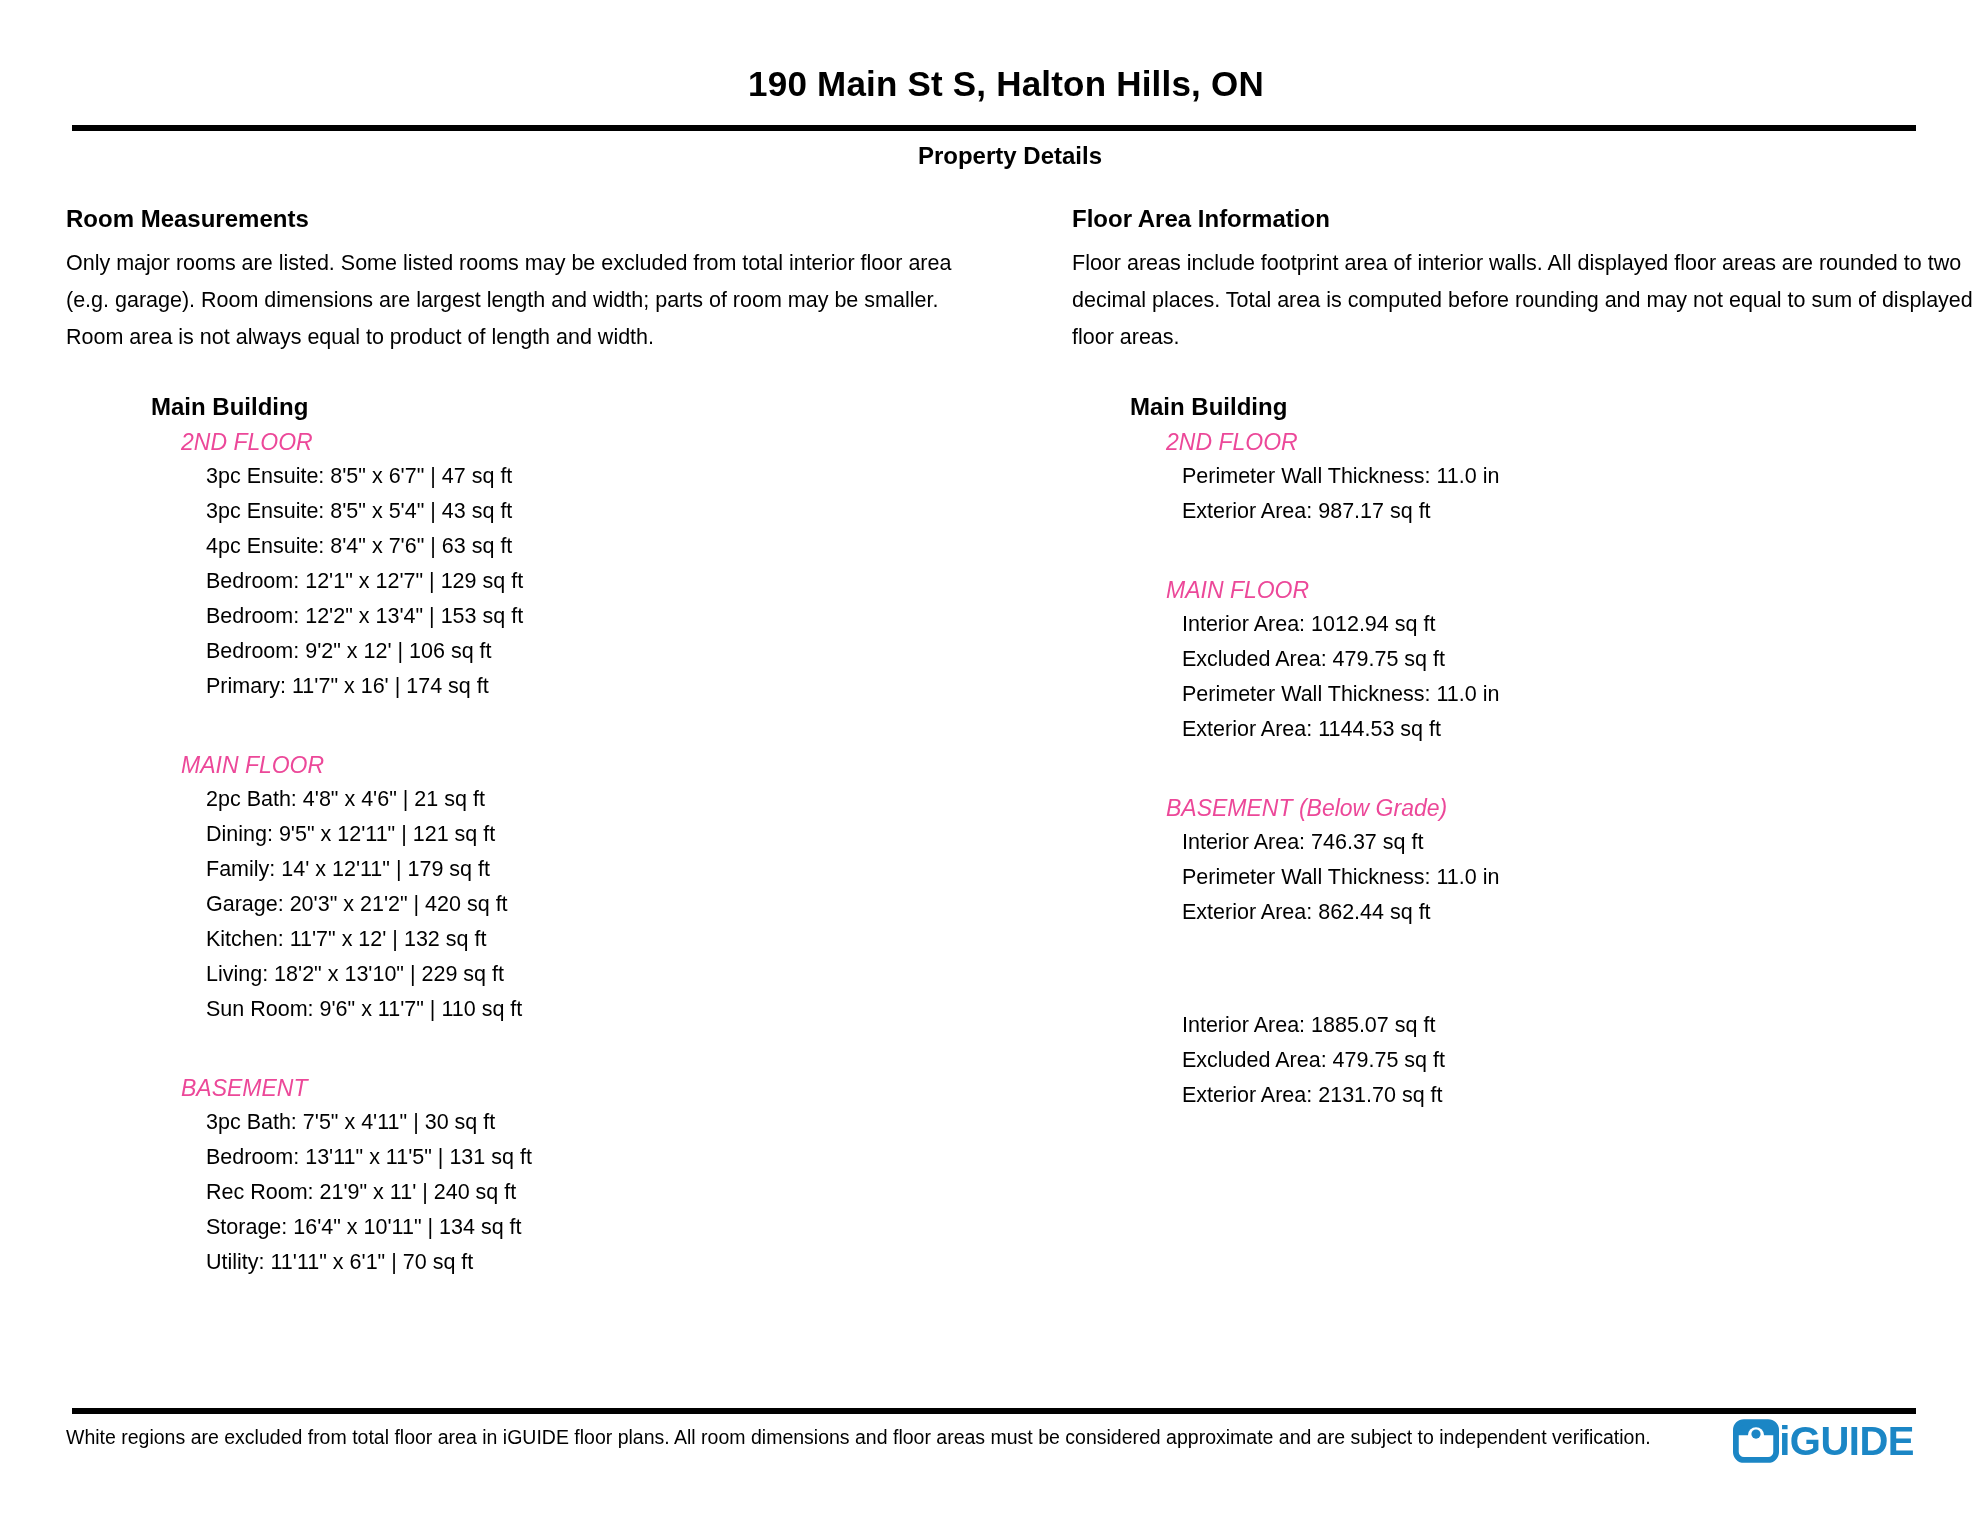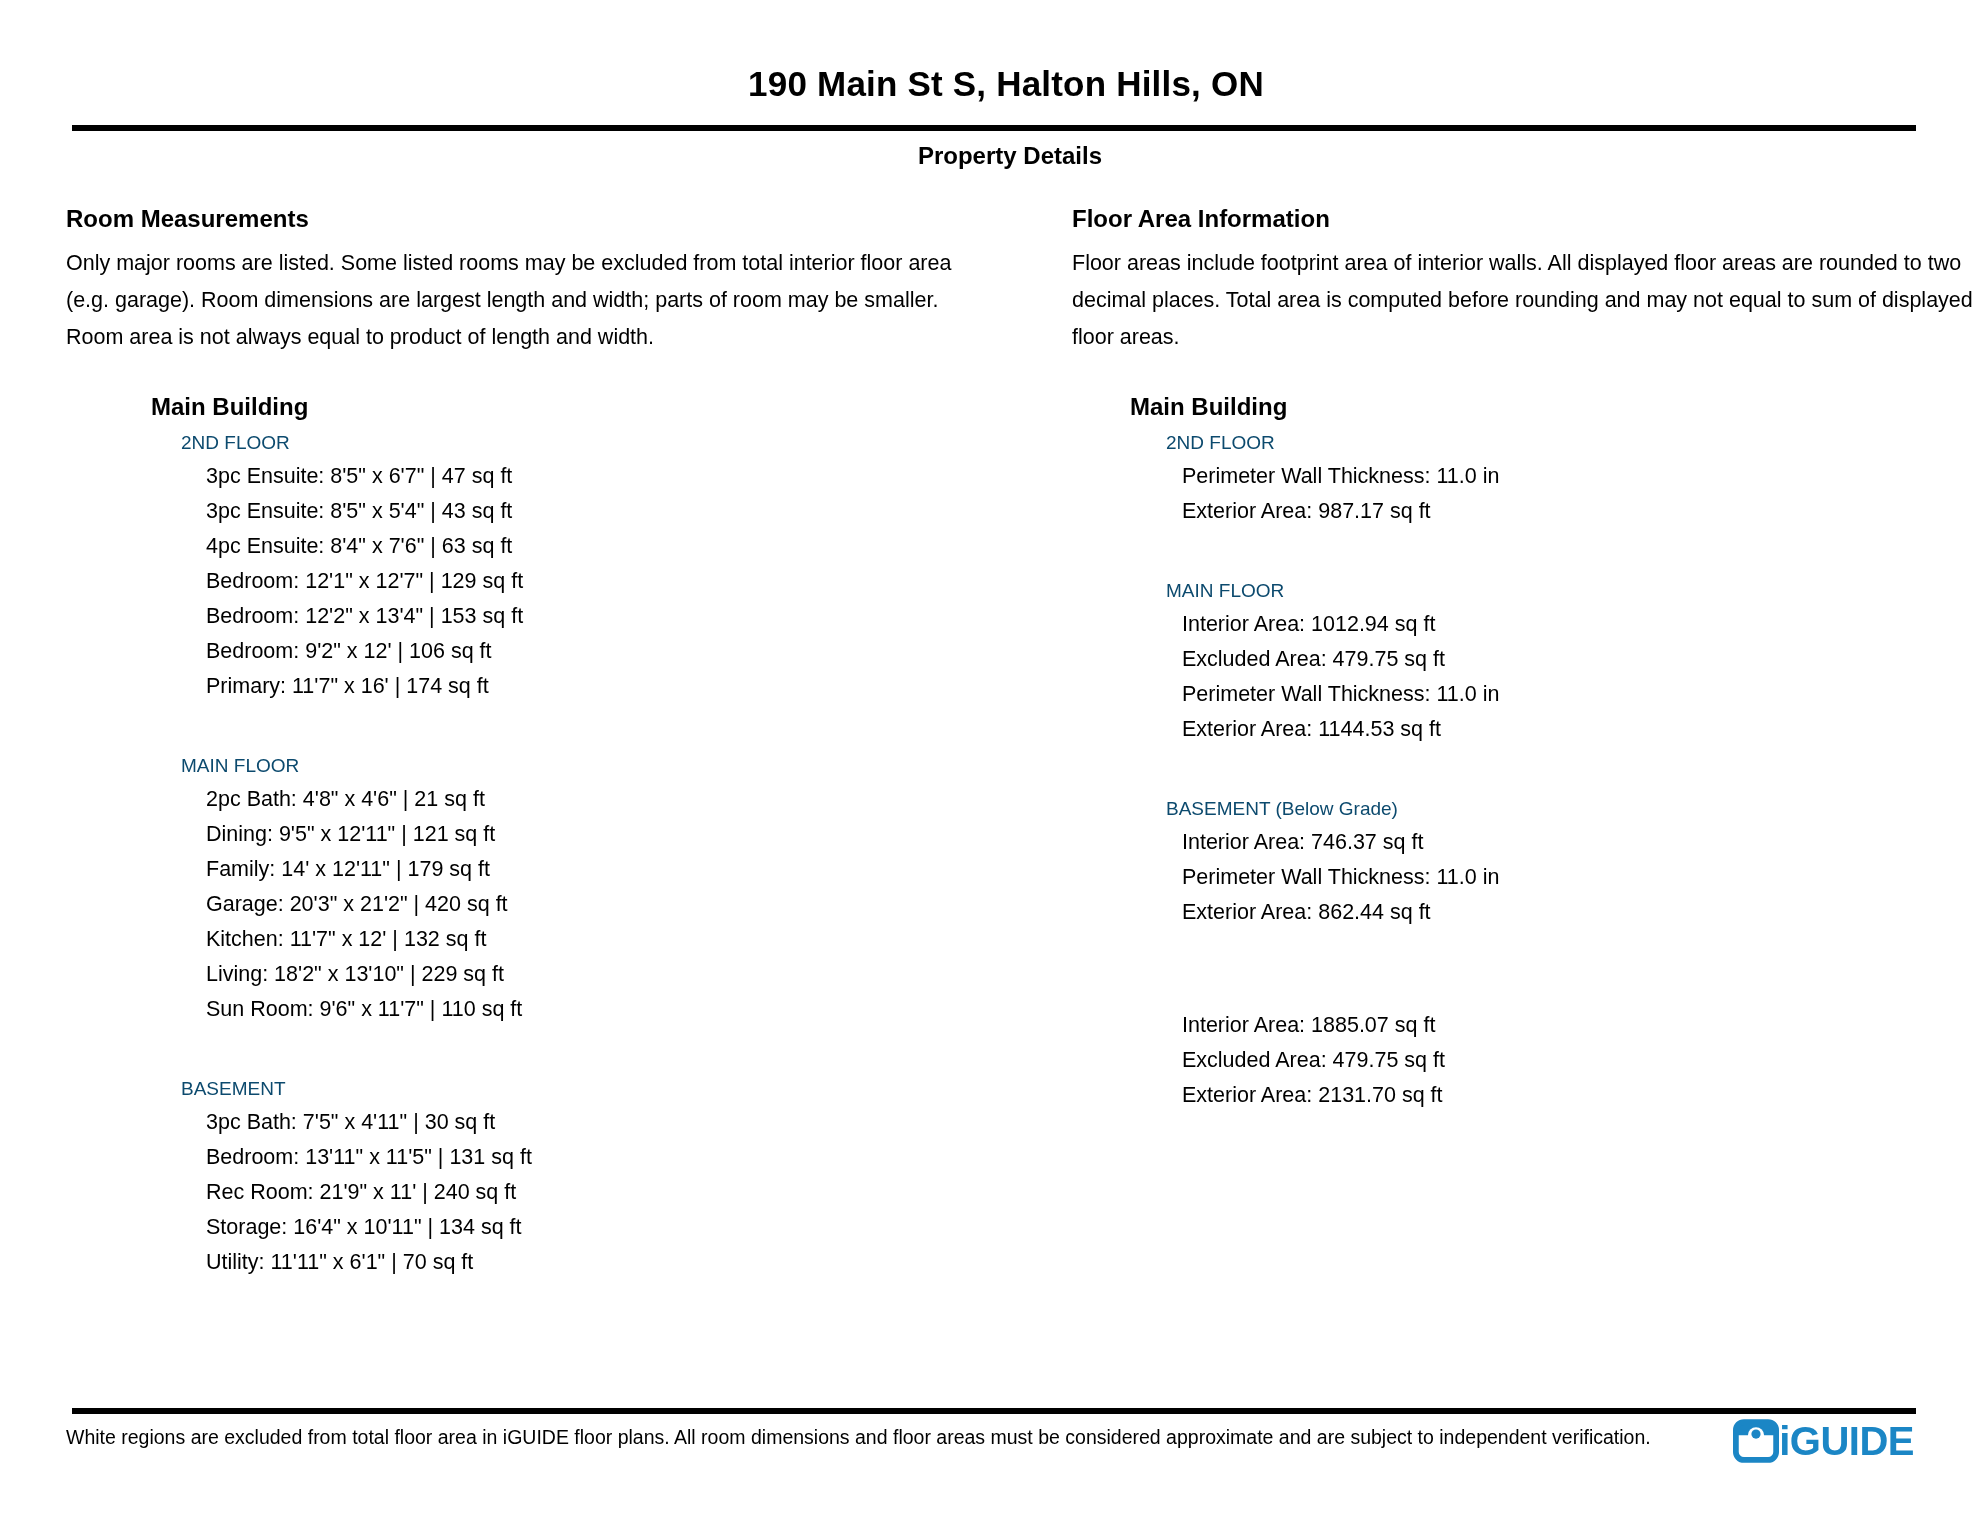--- a/index.html
+++ b/index.html
@@ -72,23 +72,24 @@
   .col-left  .building { margin-left: 85px; }
   .col-right .building { margin-left: 58px; }
   .building-name {
     font-size: 24px;
     font-weight: bold;
     line-height: 30px;
   }
   .floor { margin-top: 4px; }
   .floor + .floor { margin-top: 45px; }
   .floor-name {
-    font-size: 19px;
+    font-size: 23px;
     line-height: 33px;
-    color: #0c4a6e;
+    color: #ec4899;
+    font-style: italic;
   }
   .col-left  .floor-name { margin-left: 30px; }
   .col-right .floor-name { margin-left: 36px; }
   .row {
     font-size: 21.5px;
     line-height: 35px;
     white-space: nowrap;
   }
   .col-left  .row { margin-left: 55px; }
   .col-right .row { margin-left: 52px; }

